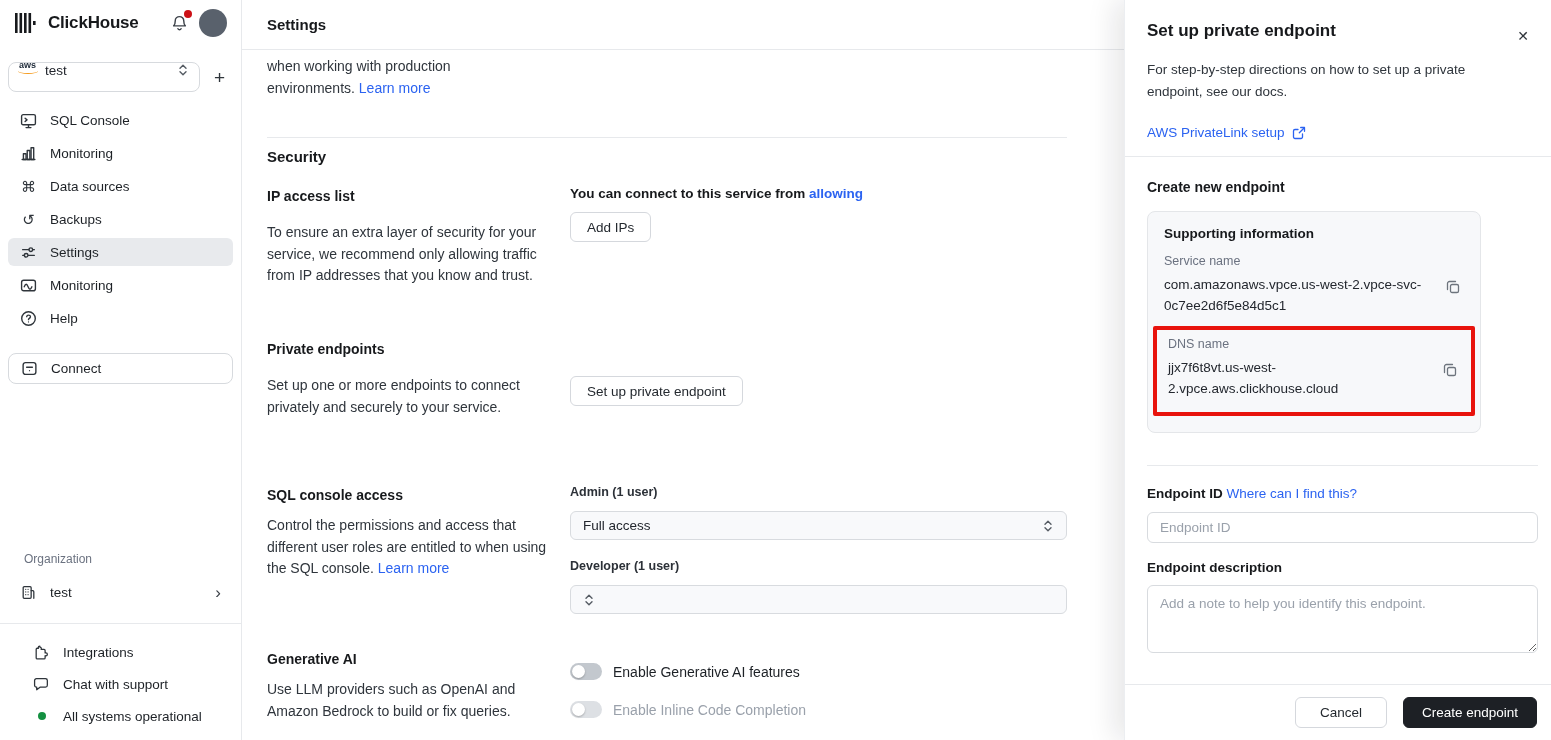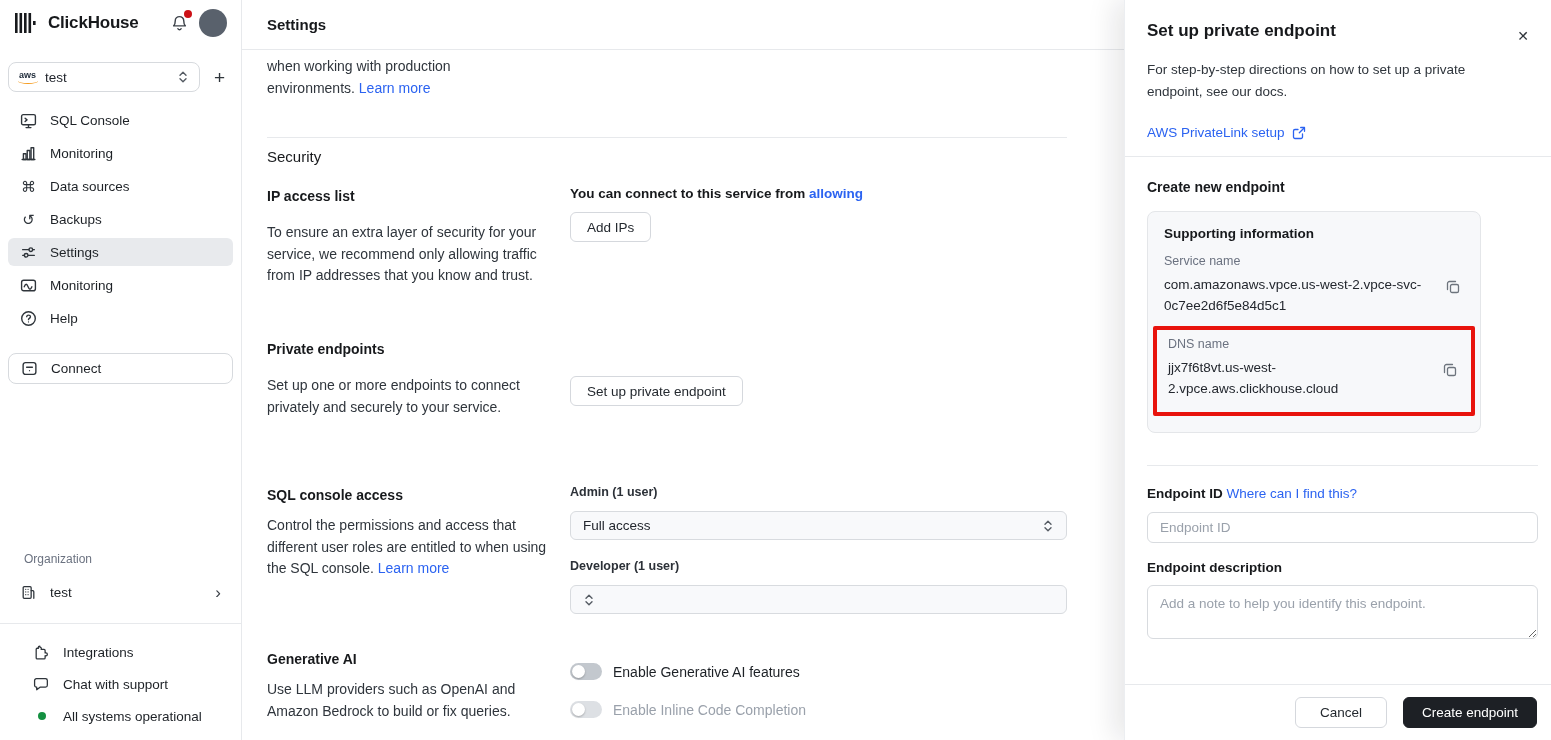--- a/index.html
+++ b/index.html
@@ -16,21 +16,21 @@
 
   
   .sidebar{position:absolute;left:0;top:0;width:242px;height:740px;background:#fff;border-right:1px solid #e7e9ec;}
   .sb-header{display:flex;align-items:center;height:46px;padding:0 14px 0 14px;gap:8px;}
   .brand-name{font-size:17px;font-weight:700;color:#17191c;letter-spacing:-.2px;}
   .sb-header .grow{flex:1;}
   .bell-wrap{position:relative;width:24px;height:24px;display:flex;align-items:center;justify-content:center;cursor:pointer;}
   .bell-dot{position:absolute;top:-1px;right:-1px;width:8px;height:8px;border-radius:50%;background:var(--notification-red);}
   .avatar{width:28px;height:28px;border-radius:50%;background:#59616c;}
   .switcher-row{display:flex;align-items:center;gap:14px;padding:16px 16px 0 8px;}
-  .switcher{flex:1;height:30px;border:1px solid #d7dade;border-radius:8px;display:flex;align-items:center;gap:9px;padding:0 10px;background:#fff;cursor:pointer;}
+  .switcher{flex:1;height:30px;border:1px solid #d7dade;border-radius:8px;display:flex;align-items:flex-start;gap:9px;padding:0 10px;background:#fff;cursor:pointer;}
   .aws-mini{font-size:9px;font-weight:700;color:#232f3e;line-height:1;position:relative;top:-2px;}
   .aws-mini::after{content:"";position:absolute;left:-1px;right:-2px;bottom:-4px;height:5px;border-bottom:1.6px solid #f59b1d;border-radius:50%;}
   .switcher-label{font-size:13.5px;color:#23272e;flex:1;}
   .plus-btn{font-size:19px;color:#2f353b;line-height:1;cursor:pointer;background:none;border:none;font-family:inherit;}
   .nav{margin-top:14px;}
   .nav-item{display:flex;align-items:center;gap:13px;height:28px;margin:0 8px 5px;padding:0 12px;border-radius:6px;font-size:13.5px;color:#1d2126;cursor:pointer;}
   .nav-item.selected{background:#e8eaed;}
   .ic{color:#2f353b;flex:none;}
   .glyph-ic{width:17px;display:inline-flex;justify-content:center;font-size:15px;color:#2f353b;line-height:1;}
   .connect-btn{display:flex;align-items:center;gap:13px;height:31px;margin:21px 8px 0;padding:0 12px;border:1px solid #d7dade;border-radius:8px;font-size:13.5px;color:#1d2126;background:#fff;cursor:pointer;font-family:inherit;width:calc(100% - 16px);}
@@ -45,21 +45,21 @@
   .status-dot{width:8px;height:8px;border-radius:50%;background:var(--status-green);margin:0 4.5px;}
 
   
   .main{position:absolute;left:242px;top:0;width:882px;height:740px;background:#fff;}
   .main-header{height:50px;border-bottom:1px solid #e7e9ec;display:flex;align-items:center;padding-left:25px;}
   .main-title{font-size:15px;font-weight:700;color:#17191c;}
   .main-body{position:relative;height:690px;}
   .abs{position:absolute;}
   .para{font-size:14px;line-height:21.5px;color:#2f353c;}
   .blue-link{color:var(--accent-blue);cursor:pointer;text-decoration:none;}
-  .h-section{font-size:15px;font-weight:400;color:#17191c;}
+  .h-section{font-size:15px;font-weight:700;color:#17191c;}
   .h-row{font-size:14px;font-weight:700;color:#17191c;}
   .hr{border-top:1px solid #e7e9ec;}
   .field-label{font-size:12.5px;font-weight:700;color:#2c3138;}
   .selectbox{width:497px;height:29px;border:1px solid #d8dbdf;border-radius:6px;background:#f8f9fb;display:flex;align-items:center;padding:0 12px;font-size:13.5px;color:#23272e;cursor:pointer;}
   .selectbox .grow{flex:1;}
   .btn{height:30px;border:1px solid #d5d8dd;border-radius:6px;background:#fff;font-size:13.5px;font-weight:500;color:#24292f;padding:0 16px;font-family:inherit;cursor:pointer;}
   .btn-dark{background:var(--dark-button);border-color:var(--dark-button);color:#fff;}
   .semibold-line{font-size:13.5px;font-weight:600;color:#17191c;}
   .toggle-row{display:flex;align-items:center;gap:11px;}
   .toggle{width:32px;height:17px;border-radius:9px;background:#c3c8ce;position:relative;flex:none;cursor:pointer;}
@@ -81,21 +81,21 @@
   .kv-label{font-size:12.5px;color:#6b7280;margin-top:13px;}
   .kv-row{display:flex;align-items:flex-start;margin-top:6px;}
   .kv-value{font-size:13.5px;line-height:21px;color:#23272e;width:302px;overflow-wrap:break-word;}
   .copy-btn{width:26px;height:26px;margin-left:16px;display:flex;align-items:center;justify-content:center;color:#6d747d;cursor:pointer;background:none;border:none;}
   .red-box{margin:10px -11px 0;border:4px solid var(--highlight-red);border-radius:2px;padding:7px 10px 13px 11px;}
   .red-box .kv-label{margin-top:0;}
   .inline-label-row{font-size:13.5px;}
   .inline-label-row .lbl{font-weight:700;color:#17191c;}
   .text-input{width:391px;height:31px;border:1px solid #d8dbdf;border-radius:6px;background:#fff;padding:0 12px;font-size:13.5px;color:#23272e;font-family:inherit;outline:none;}
   .text-input::placeholder{color:#9aa1ab;}
-  .textarea{width:391px;height:54px;border:1px solid #d8dbdf;border-radius:6px;background:#fff;padding:8px 12px;font-size:13.5px;color:#4c1d95;font-family:inherit;outline:none;resize:both;line-height:20px;}
+  .textarea{width:391px;height:68px;border:1px solid #d8dbdf;border-radius:6px;background:#fff;padding:8px 12px;font-size:13.5px;color:#4c1d95;font-family:inherit;outline:none;resize:both;line-height:20px;}
   .textarea::placeholder{color:#9aa1ab;}
   .panel-footer{position:absolute;top:697px;right:14px;display:flex;gap:16px;}
   .panel-footer .btn{height:31px;padding:0 24px;}
   .panel-footer .btn-dark{padding:0 18px;font-weight:500;}
 </style>
 </head>
 <body>
 
 <div class="app">
 

